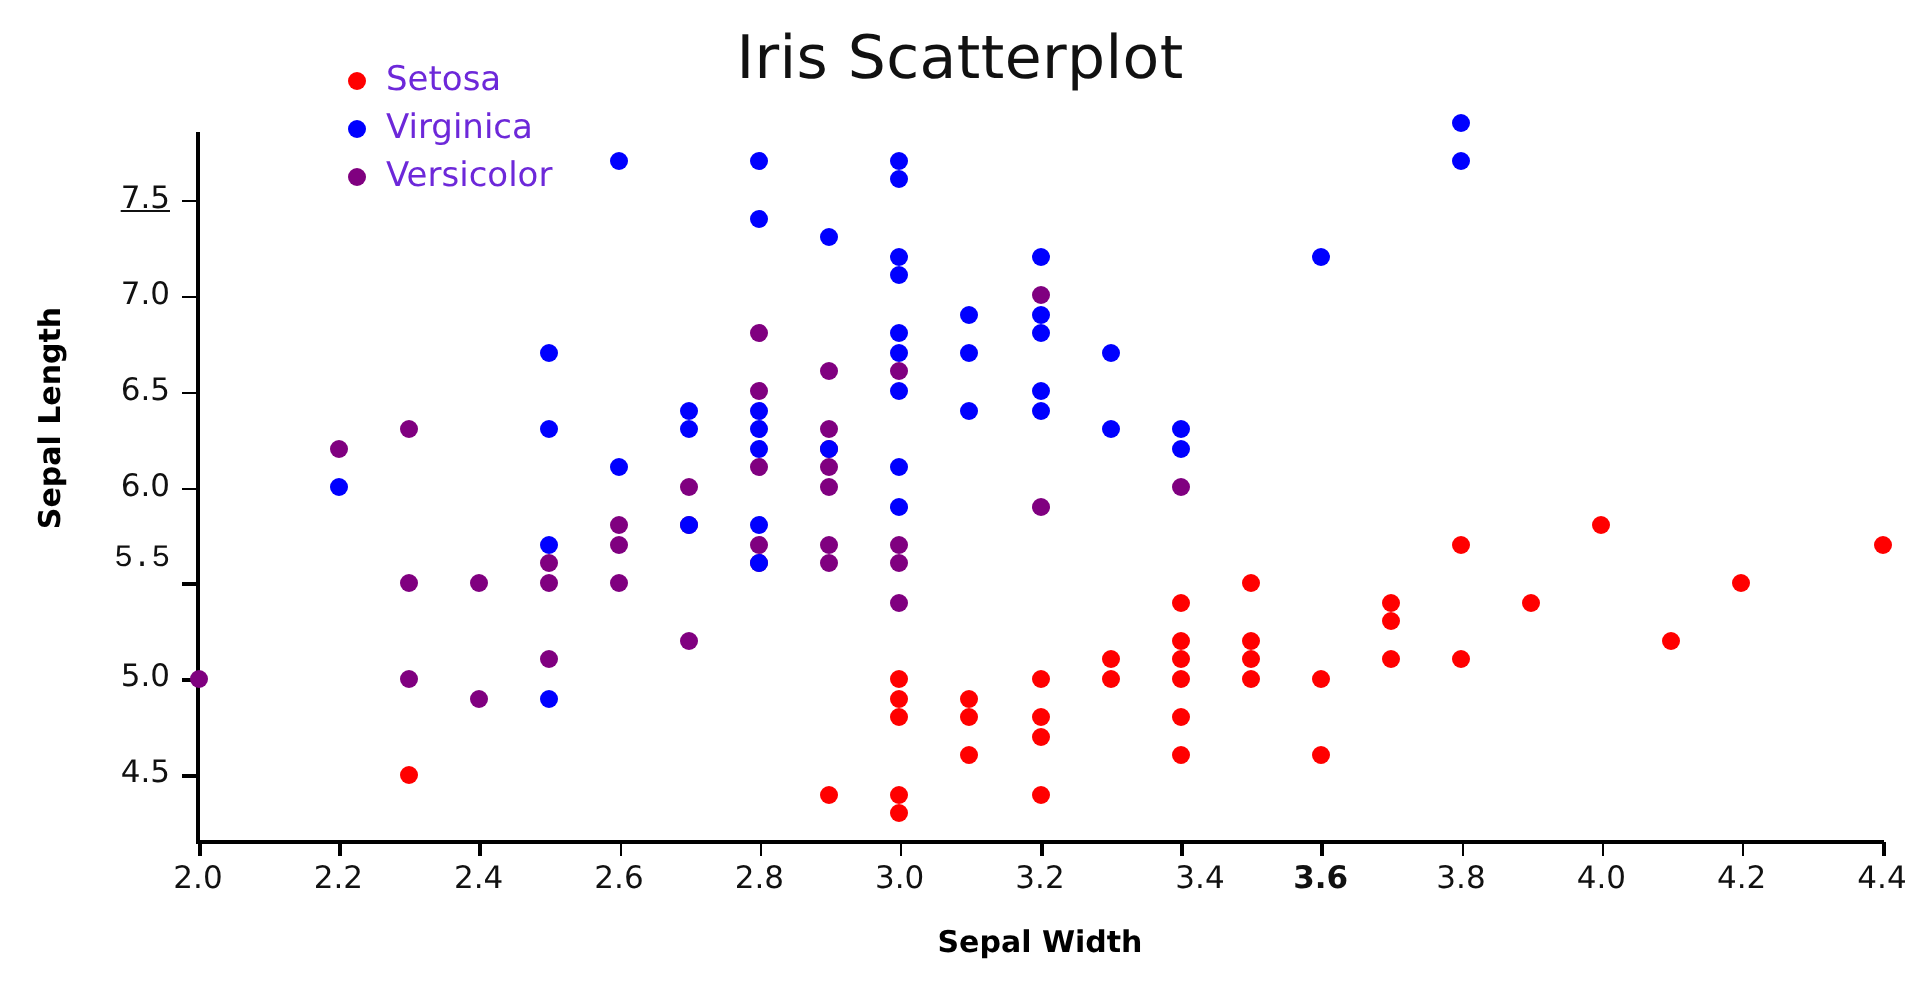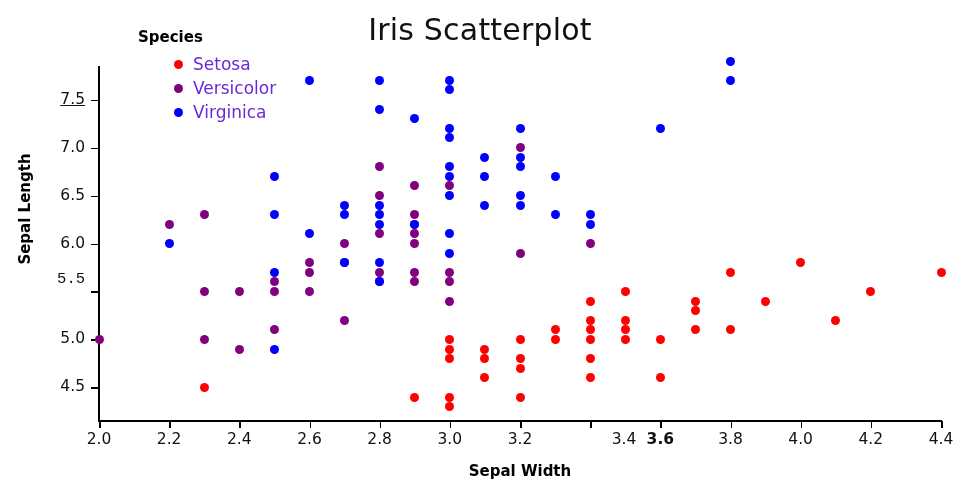--- a/index.html
+++ b/index.html
@@ -167,21 +167,21 @@
       <div class="tick-x-label" style="left: 239.333px;">2.4</div>
       <div class="tick-x" style="left: 309.5px;"></div>
       <div class="tick-x-label" style="left: 309.5px;">2.6</div>
       <div class="tick-x" style="left: 379.667px;"></div>
       <div class="tick-x-label" style="left: 379.667px;">2.8</div>
       <div class="tick-x" style="left: 449.833px;"></div>
       <div class="tick-x-label" style="left: 449.833px;">3.0</div>
       <div class="tick-x" style="left: 520px;"></div>
       <div class="tick-x-label" style="left: 520px;">3.2</div>
       <div class="tick-x" style="left: 590.167px;"></div>
-      <div class="tick-x-label" style="left: 624px;">3.4</div>
+      <div class="tick-x-label" style="left: 600px;">3.4</div>
       <div class="tick-x" style="left: 660.333px;"></div>
       <div class="tick-x-label" style="left: 660.333px; font-weight: bold;">3.6</div>
       <div class="tick-x" style="left: 730.5px;"></div>
       <div class="tick-x-label" style="left: 730.5px;">3.8</div>
       <div class="tick-x" style="left: 800.667px;"></div>
       <div class="tick-x-label" style="left: 800.667px;">4.0</div>
       <div class="tick-x" style="left: 870.833px;"></div>
       <div class="tick-x-label" style="left: 870.833px;">4.2</div>
       <div class="tick-x" style="left: 941px;"></div>
       <div class="tick-x-label" style="left: 941px;">4.4</div>
@@ -202,33 +202,32 @@
       <div class="tick-y" style="top: 99.5811px;"></div>
       <div class="tick-y-label" style="top: 99.5811px; text-decoration: underline;">7.5</div>
     </div>
 
   <div id="xlabel">Sepal Width</div>
   <div id="ylabel">Sepal Length</div>
 
   <div id="plot-area"></div>
 
   <div id="legend">
-    <div id="legend-title">Species</div>
     <div id="legend-rows">
         <div class="legend-row">
           <span class="legend-swatch" style="background: rgb(255, 0, 0);"></span>
           <span class="legend-label">Setosa</span>
         </div>
         <div class="legend-row">
+          <span class="legend-swatch" style="background: rgb(0, 0, 255);"></span>
+          <span class="legend-label">Virginica</span>
+        </div>
+        <div class="legend-row">
           <span class="legend-swatch" style="background: rgb(128, 0, 128);"></span>
           <span class="legend-label">Versicolor</span>
-        </div>
-        <div class="legend-row">
-          <span class="legend-swatch" style="background: rgb(0, 0, 255);"></span>
-          <span class="legend-label">Virginica</span>
         </div>
       </div>
   </div>
 
 <div class="pt" style="left: 204.25px; top: 387.419px; background: rgb(255, 0, 0);"></div>
     <div class="pt" style="left: 414.75px; top: 397.014px; background: rgb(255, 0, 0);"></div>
     <div class="pt" style="left: 449.833px; top: 406.608px; background: rgb(255, 0, 0);"></div>
     <div class="pt" style="left: 449.833px; top: 397.014px; background: rgb(255, 0, 0);"></div>
     <div class="pt" style="left: 449.833px; top: 358.635px; background: rgb(255, 0, 0);"></div>
     <div class="pt" style="left: 449.833px; top: 349.041px; background: rgb(255, 0, 0);"></div>

